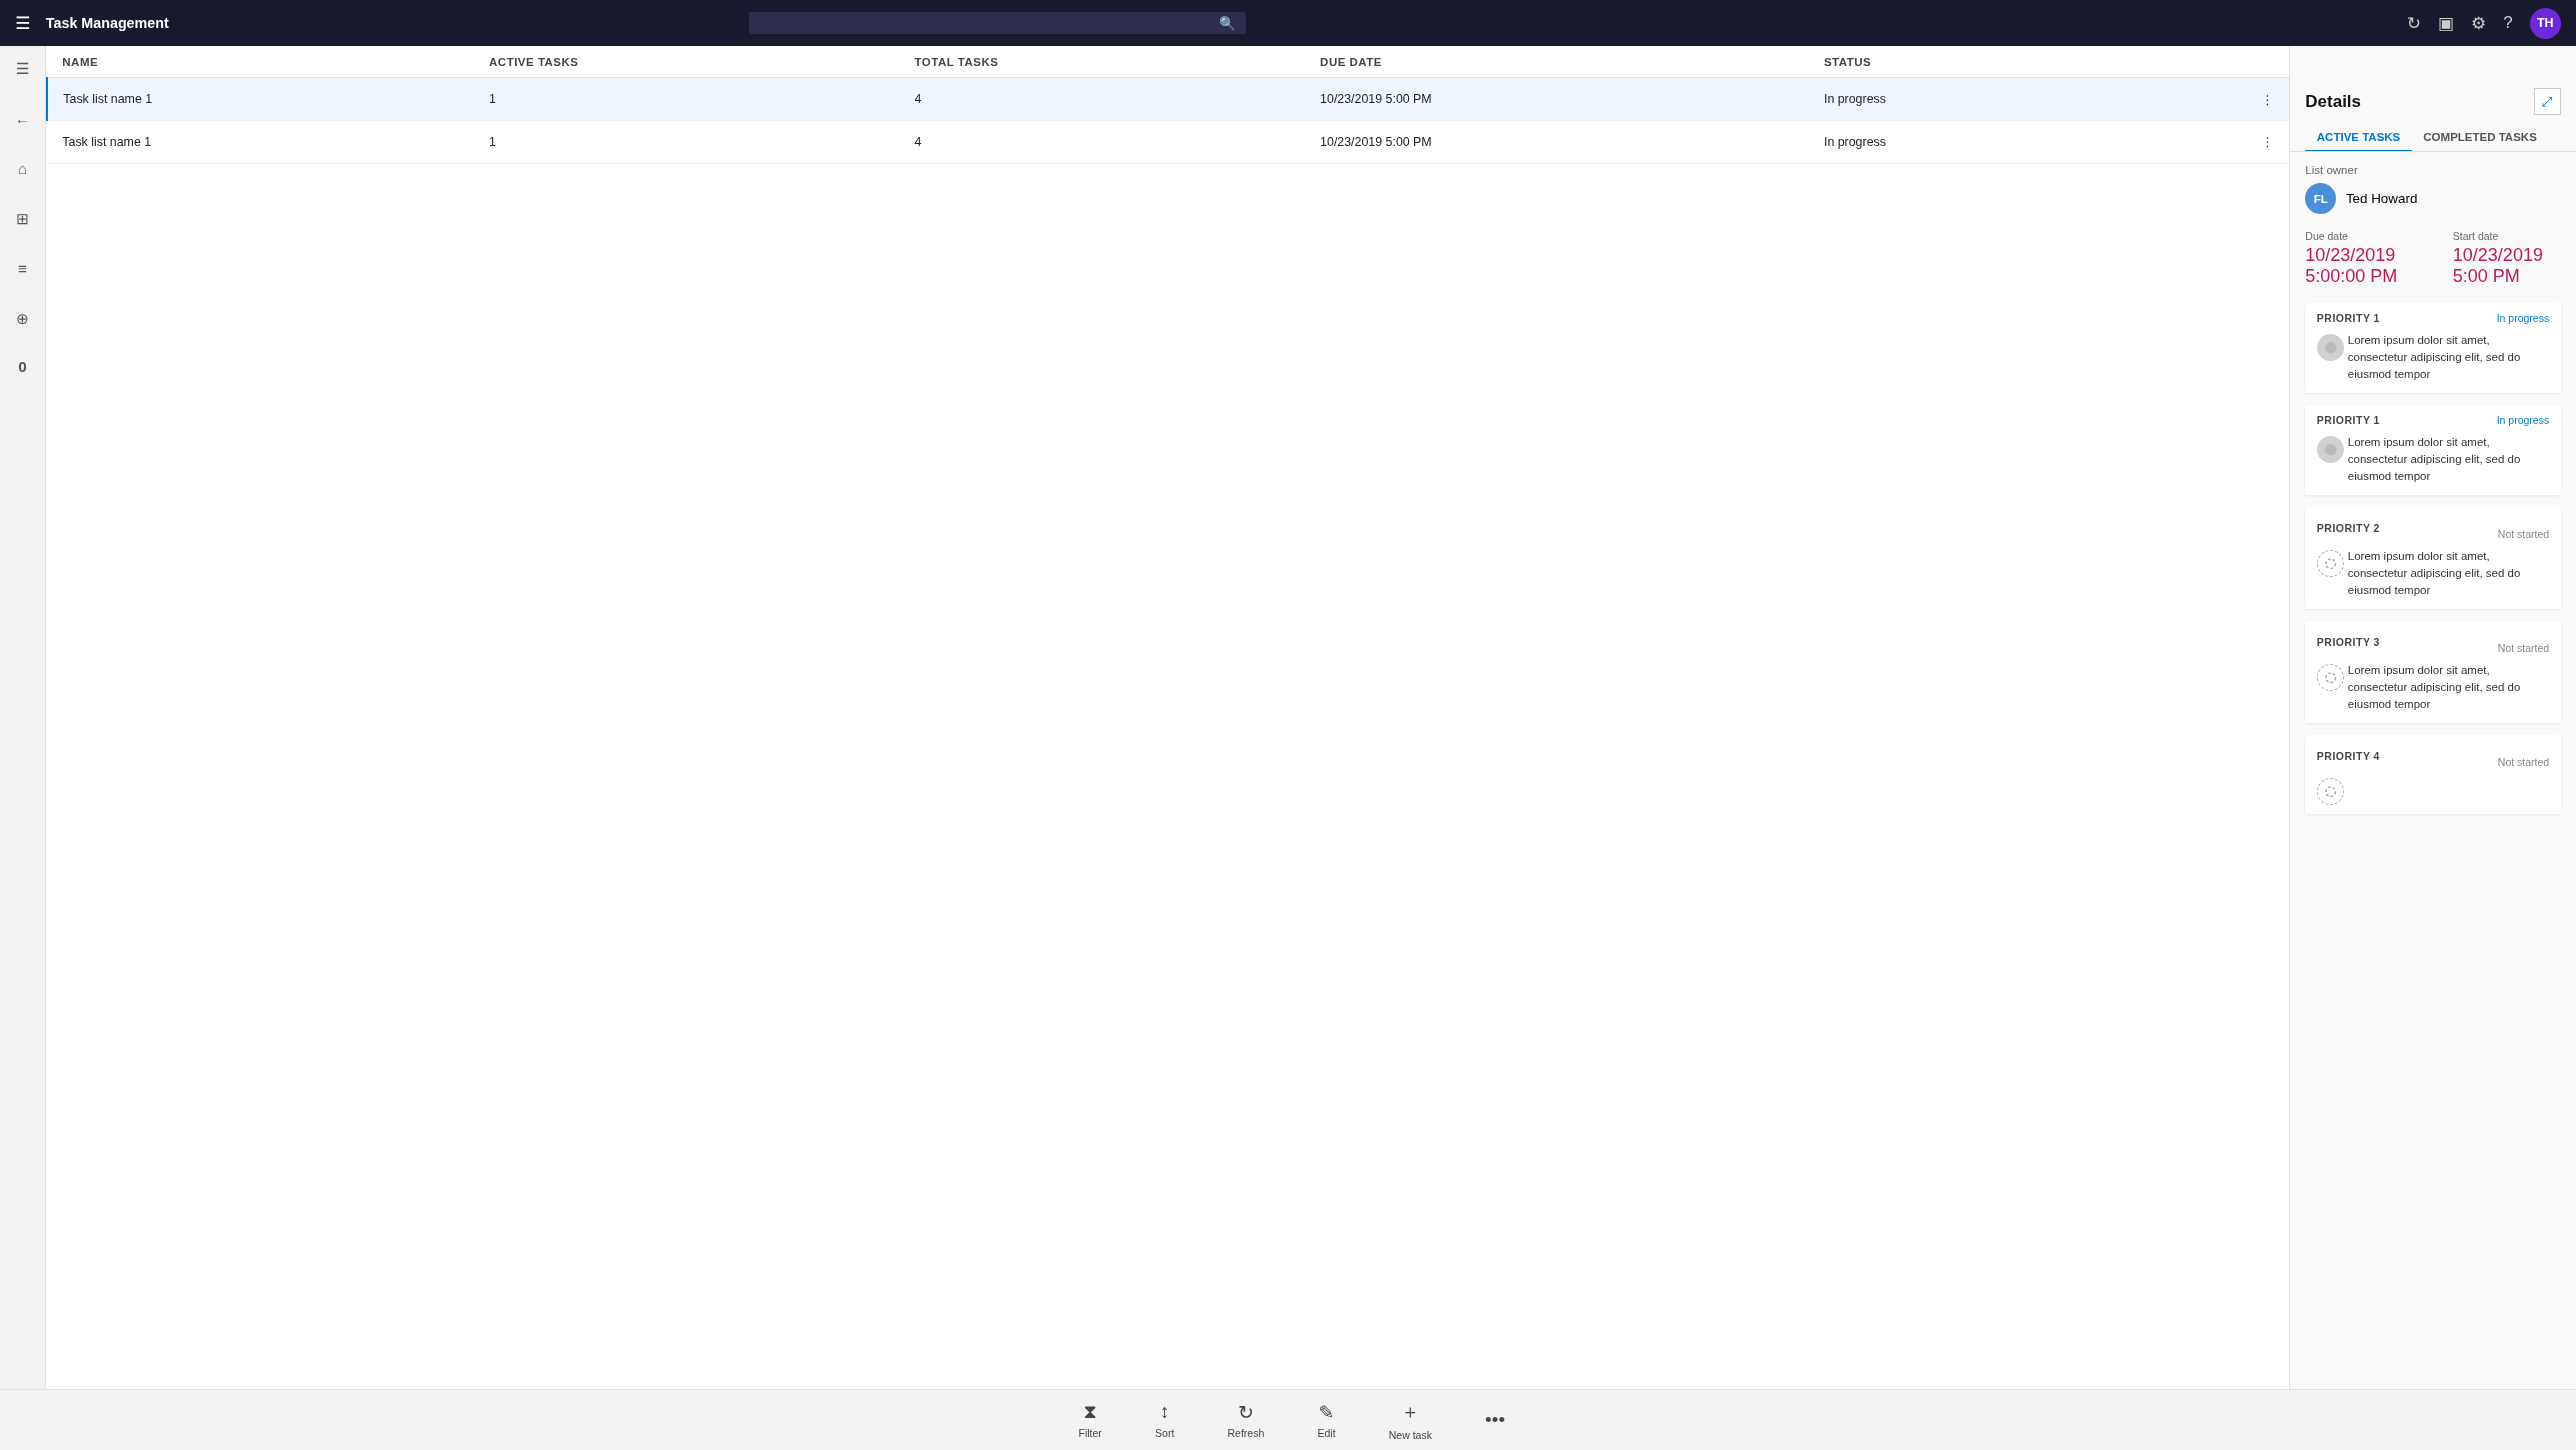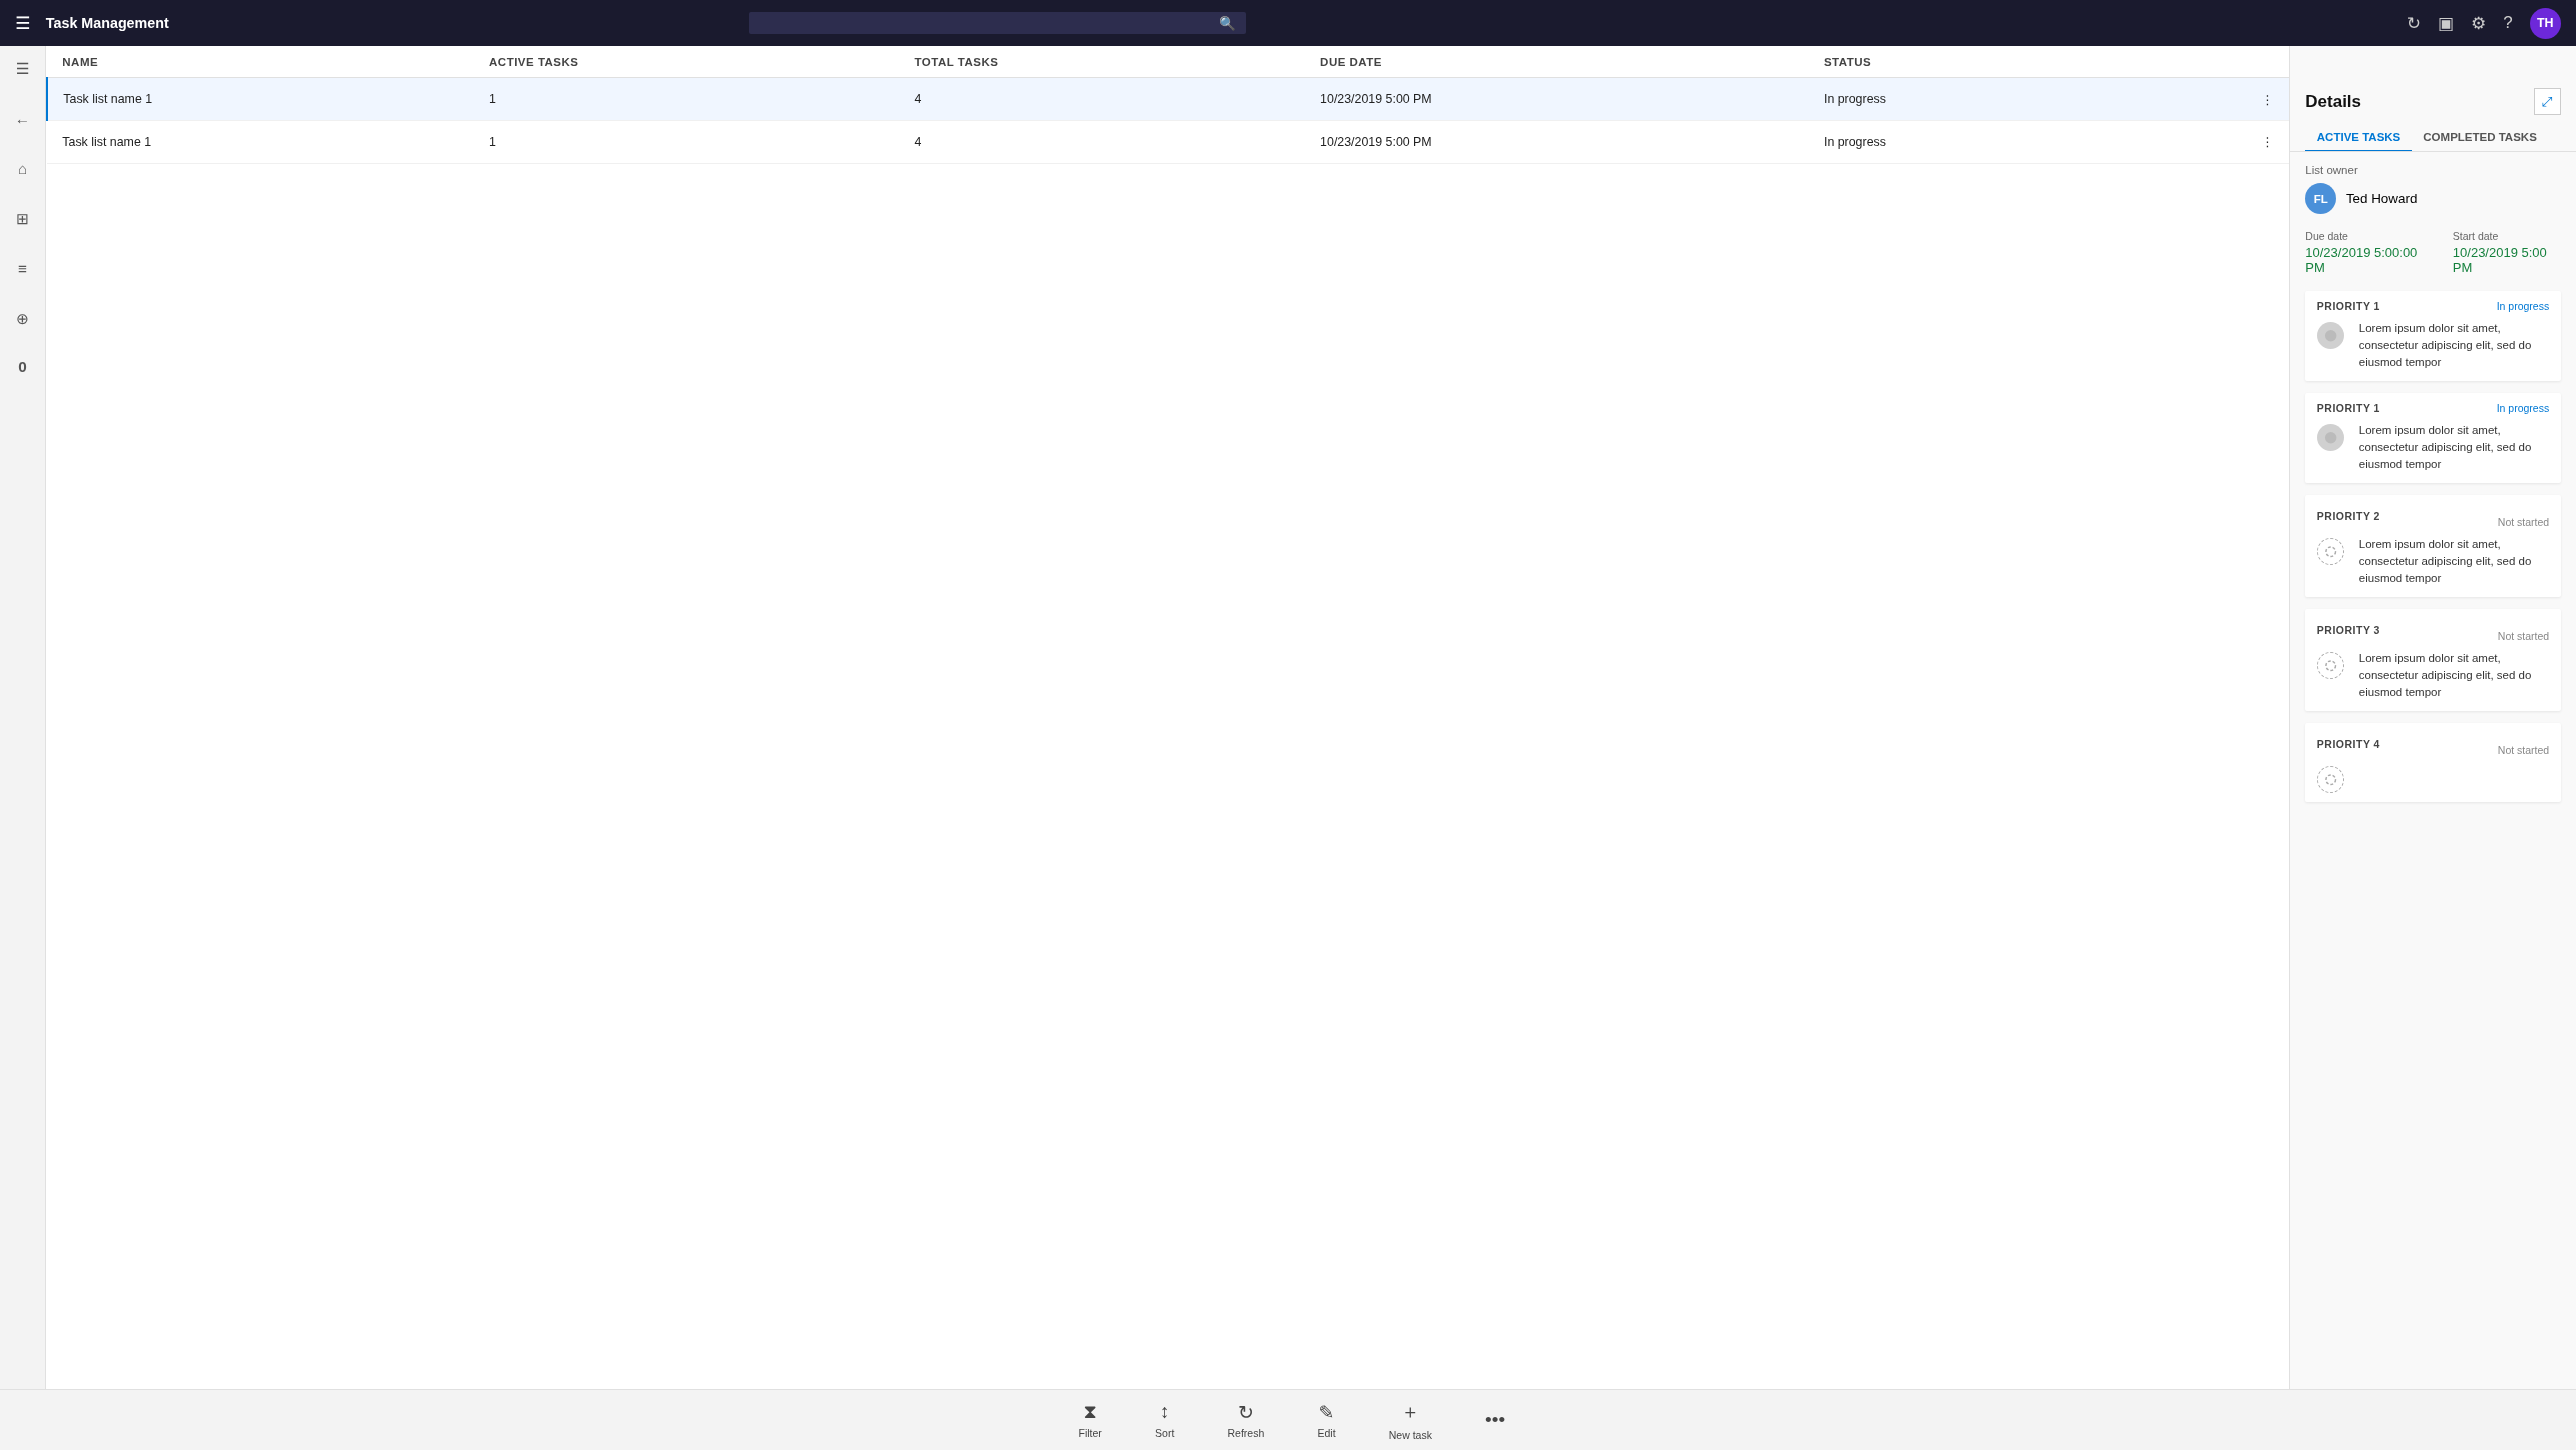--- a/index.html
+++ b/index.html
@@ -229,42 +229,42 @@
       display: flex; align-items: center; justify-content: center;
       color: white; font-size: 11.5px; font-weight: 600;
     }
     .owner-name { font-size: 13.4px; font-weight: 500; }
     .date-section {
       display: flex;
       gap: 23px;
       margin-bottom: 15.3px;
     }
     .date-item .date-label { font-size: 10.5px; color: #666; margin-bottom: 3.8px; }
-    .date-item .date-value { font-size: 13px; color: #15803d; }
+    .date-item .date-value { font-size: 18px; color: #be185d; }
     .task-card {
       background: white;
       border-radius: 1.9px;
       padding: 9.6px 11.5px;
       margin-bottom: 11.5px;
       box-shadow: 0 1px 2.9px rgba(0,0,0,0.08);
     }
     .task-card-header {
       display: flex;
       justify-content: space-between;
       align-items: center;
       margin-bottom: 7.6px;
     }
     .priority-label { font-size: 10.5px; font-weight: 700; color: #444; letter-spacing: 0.5px; }
     .status-badge {
       font-size: 10.5px;
       color: #444;
     }
     .status-badge.in-progress { color: #0078d4; }
     .status-badge.not-started { color: #888; margin-top: 12px; }
-    .task-card-body { display: flex; align-items: flex-start; gap: 15px; }
+    .task-card-body { display: flex; align-items: flex-start; gap: 4px; }
     .task-icon {
       width: 27px; height: 27px;
       border-radius: 50%;
       background: #d0d0d0;
       flex-shrink: 0;
       display: flex; align-items: center; justify-content: center;
       margin-top: 1.9px;
     }
     .task-icon.dashed {
       background: transparent;

